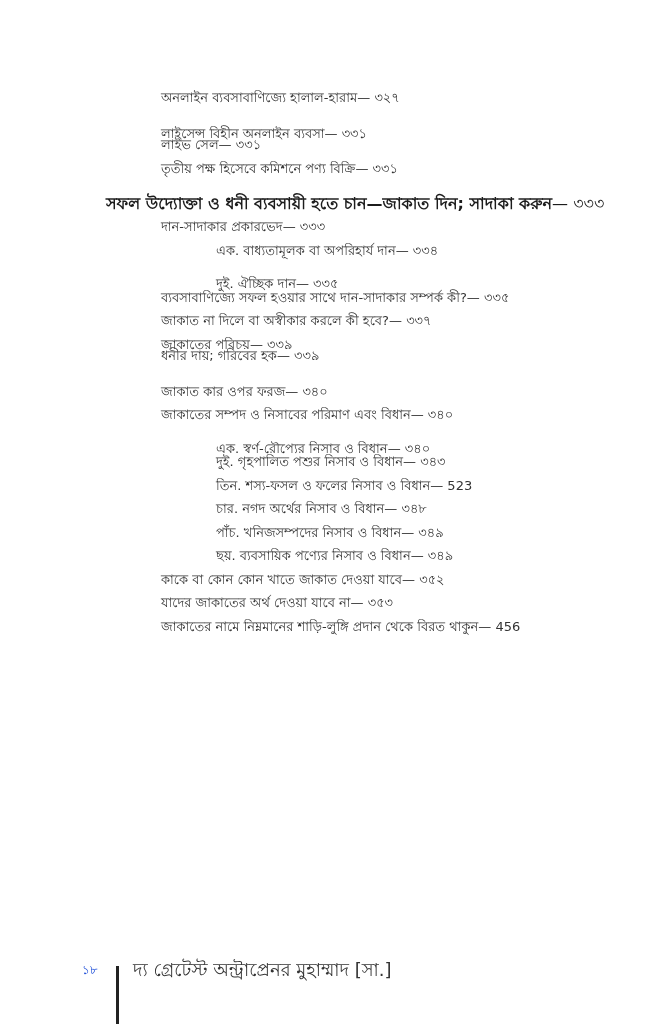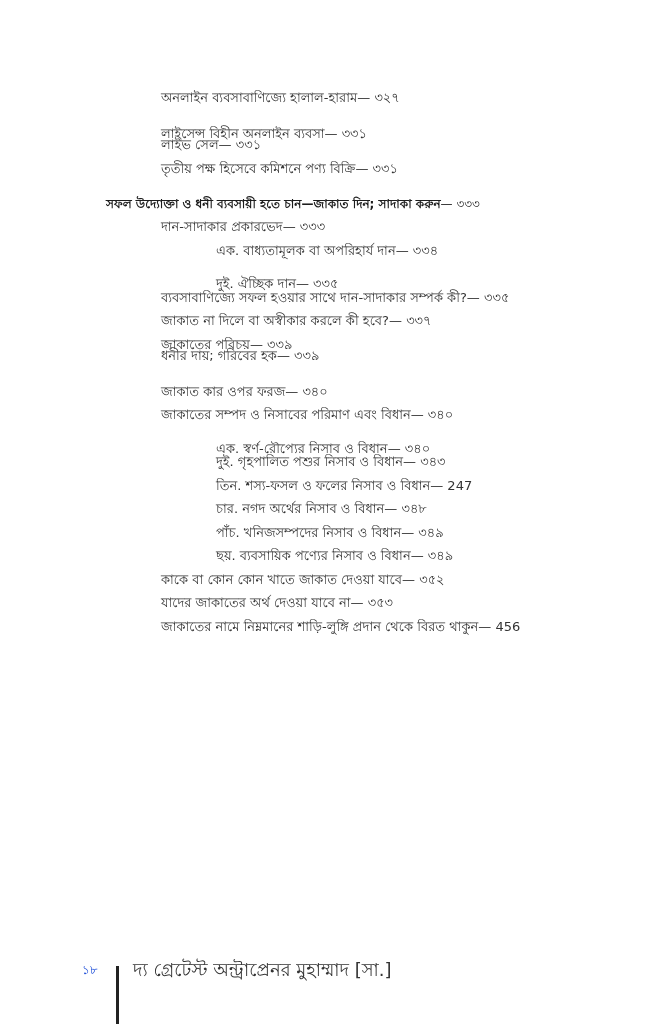--- a/index.html
+++ b/index.html
@@ -21,21 +21,21 @@
       width: 667px; height: 813px;
       background: #ffffff;
     }
     .toc-line {
       position: absolute;
       white-space: nowrap;
       font-size: 13px;
       line-height: 20px;
       color: #333333;
     }
-    .lvl0 { left: 106px; font-weight: bold; color: #1c1c1c; font-size: 12px; }
+    .lvl0 { left: 106px; font-weight: bold; color: #1c1c1c; font-size: 16px; }
     .lvl1 { left: 161px; }
     .lvl2 { left: 216px; }
     .footer-num {
       position: absolute;
       left: 82px;
       top: 962px;
       font-size: 12px;
       line-height: 16px;
       color: #1d4ed8;
     }
@@ -73,21 +73,21 @@
     <div class="toc-line lvl2" style="top:241px"><span>এক. বাধ্যতামূলক বা অপরিহার্য দান</span><span>— </span><span>৩৩৪</span></div>
     <div class="toc-line lvl2" style="top:274px"><span>দুই. ঐচ্ছিক দান</span><span>— </span><span>৩৩৫</span></div>
     <div class="toc-line lvl1" style="top:288px"><span>ব্যবসাবাণিজ্যে সফল হওয়ার সাথে দান-সাদাকার সম্পর্ক কী?</span><span>— </span><span>৩৩৫</span></div>
     <div class="toc-line lvl1" style="top:311px"><span>জাকাত না দিলে বা অস্বীকার করলে কী হবে?</span><span>— </span><span>৩৩৭</span></div>
     <div class="toc-line lvl1" style="top:335px"><span>জাকাতের পরিচয়</span><span>— </span><span>৩৩৯</span></div>
     <div class="toc-line lvl1" style="top:346px"><span>ধনীর দায়; গরিবের হক</span><span>— </span><span>৩৩৯</span></div>
     <div class="toc-line lvl1" style="top:382px"><span>জাকাত কার ওপর ফরজ</span><span>— </span><span>৩৪০</span></div>
     <div class="toc-line lvl1" style="top:405px"><span>জাকাতের সম্পদ ও নিসাবের পরিমাণ এবং বিধান</span><span>— </span><span>৩৪০</span></div>
     <div class="toc-line lvl2" style="top:439px"><span>এক. স্বর্ণ-রৌপ্যের নিসাব ও বিধান</span><span>— </span><span>৩৪০</span></div>
     <div class="toc-line lvl2" style="top:452px"><span>দুই. গৃহপালিত পশুর নিসাব ও বিধান</span><span>— </span><span>৩৪৩</span></div>
-    <div class="toc-line lvl2" style="top:476px"><span>তিন. শস্য-ফসল ও ফলের নিসাব ও বিধান</span><span>— </span><span>247</span></div>
+    <div class="toc-line lvl2" style="top:476px"><span>তিন. শস্য-ফসল ও ফলের নিসাব ও বিধান</span><span>— </span><span>523</span></div>
     <div class="toc-line lvl2" style="top:499px"><span>চার. নগদ অর্থের নিসাব ও বিধান</span><span>— </span><span>৩৪৮</span></div>
     <div class="toc-line lvl2" style="top:523px"><span>পাঁচ. খনিজসম্পদের নিসাব ও বিধান</span><span>— </span><span>৩৪৯</span></div>
     <div class="toc-line lvl2" style="top:546px"><span>ছয়. ব্যবসায়িক পণ্যের নিসাব ও বিধান</span><span>— </span><span>৩৪৯</span></div>
     <div class="toc-line lvl1" style="top:570px"><span>কাকে বা কোন কোন খাতে জাকাত দেওয়া যাবে</span><span>— </span><span>৩৫২</span></div>
     <div class="toc-line lvl1" style="top:593px"><span>যাদের জাকাতের অর্থ দেওয়া যাবে না</span><span>— </span><span>৩৫৩</span></div>
     <div class="toc-line lvl1" style="top:617px"><span>জাকাতের নামে নিম্নমানের শাড়ি-লুঙ্গি প্রদান থেকে বিরত থাকুন</span><span>— </span><span>456</span></div>
   </div>
 
   <div>
     <div class="footer-num">১৮</div>

